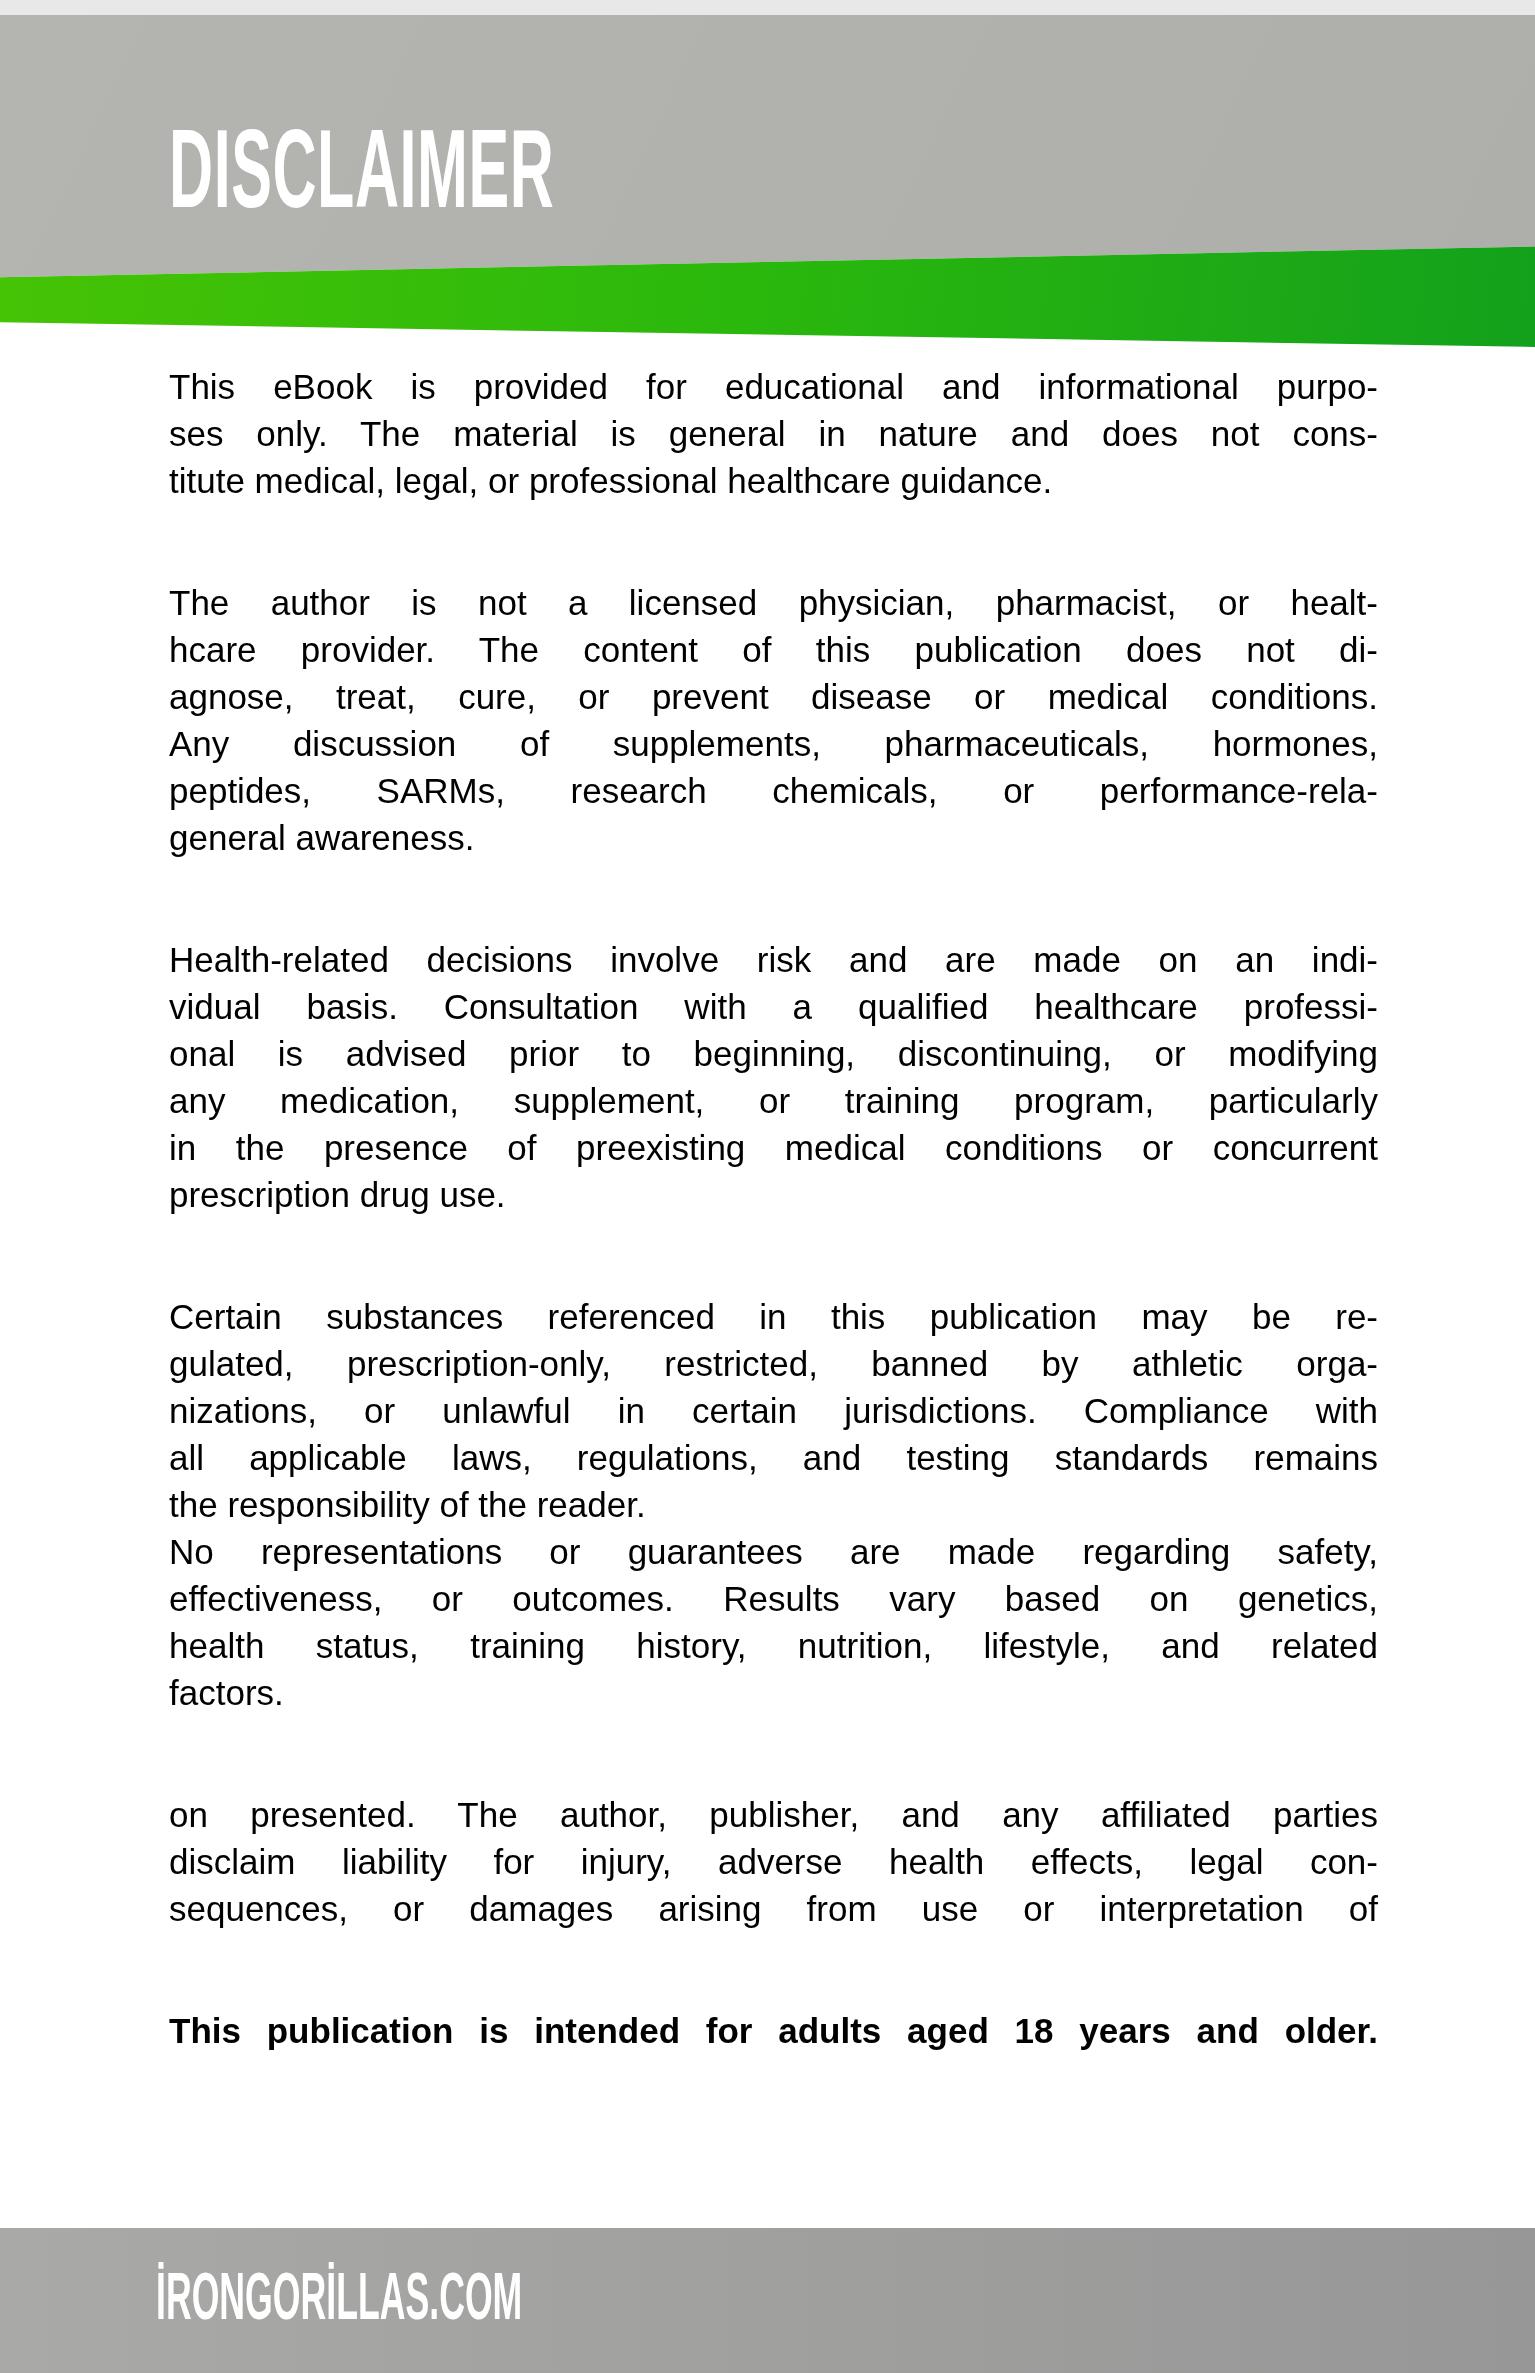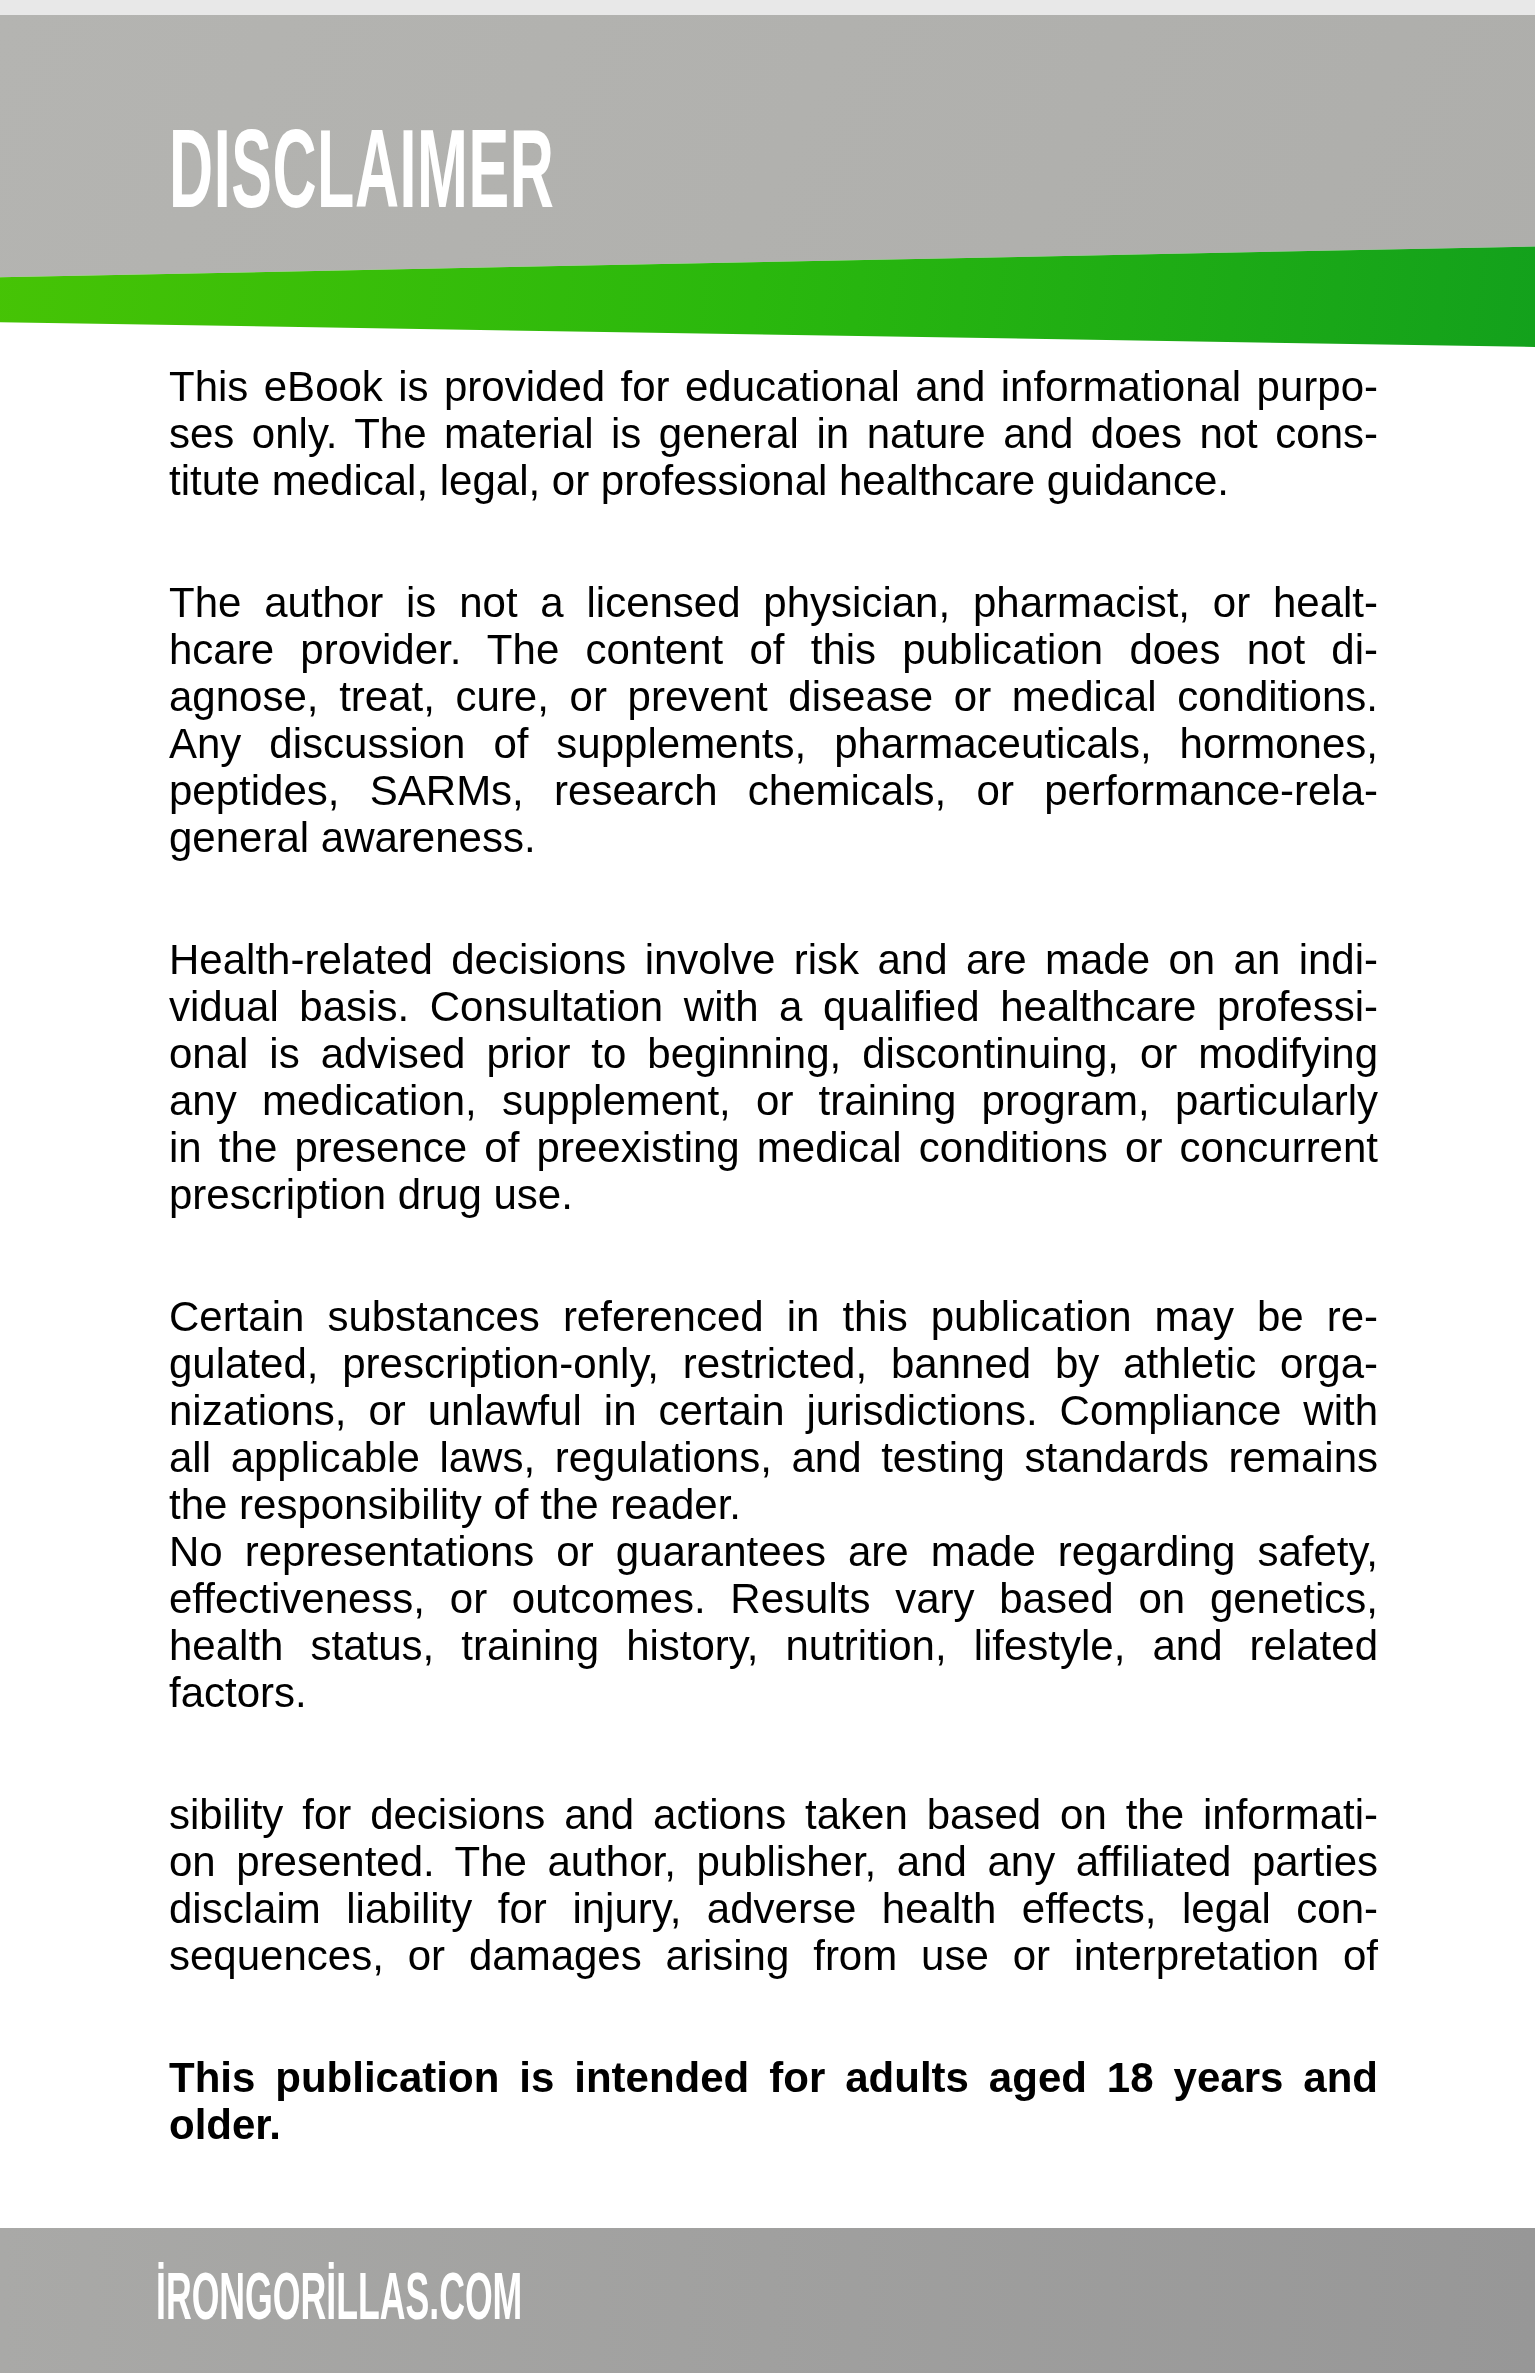--- a/index.html
+++ b/index.html
@@ -43,21 +43,21 @@
     background: linear-gradient(97deg, var(--green-1) 0%, var(--green-2) 50%, var(--green-3) 100%);
     clip-path: polygon(0 77.6%, 100% 68.5%, 100% 98.2%, 0 90.9%);
   }
 
   
   .body-text {
     position: absolute;
     top: 0; left: 0; right: 0;
     padding: 348px 157px 0 169px;
     color: var(--body-color);
-    font-size: 42px;
+    font-size: 35px;
     line-height: 47px;
   }
   .block { margin: 0 0 75px 0; }
   .block:last-child { margin-bottom: 0; font-weight: bold; }
   .line {
     text-align: justify;
     text-align-last: justify;
     white-space: normal;
   }
   .line.no-just { text-align-last: left; }
@@ -125,21 +125,20 @@
         <div class="line">gulated, prescription-only, restricted, banned by athletic orga-</div>
         <div class="line">nizations, or unlawful in certain jurisdictions. Compliance with</div>
         <div class="line">all applicable laws, regulations, and testing standards remains</div>
         <div class="line no-just">the responsibility of the reader.</div>
         <div class="line">No representations or guarantees are made regarding safety,</div>
         <div class="line">effectiveness, or outcomes. Results vary based on genetics,</div>
         <div class="line">health status, training history, nutrition, lifestyle, and related</div>
         <div class="line no-just">factors.</div>
       </div>
       <div class="block">
-        <div class="line">sibility for decisions and actions taken based on the informati-</div>
         <div class="line">on presented. The author, publisher, and any affiliated parties</div>
         <div class="line">disclaim liability for injury, adverse health effects, legal con-</div>
         <div class="line">sequences, or damages arising from use or interpretation of</div>
       </div>
       <div class="block">
         <div class="line">This publication is intended for adults aged 18 years and older.</div>
       </div>
     </div>
 
   <div class="footer-band">

